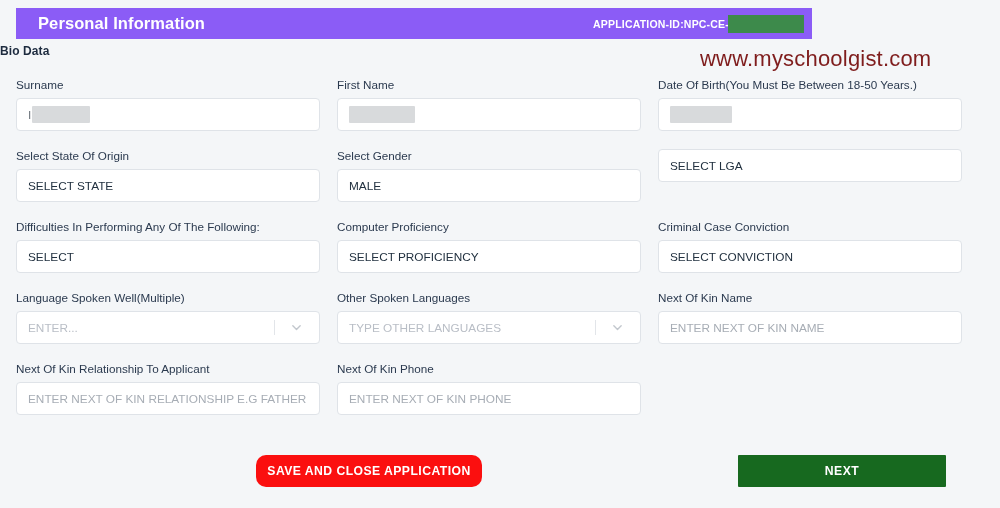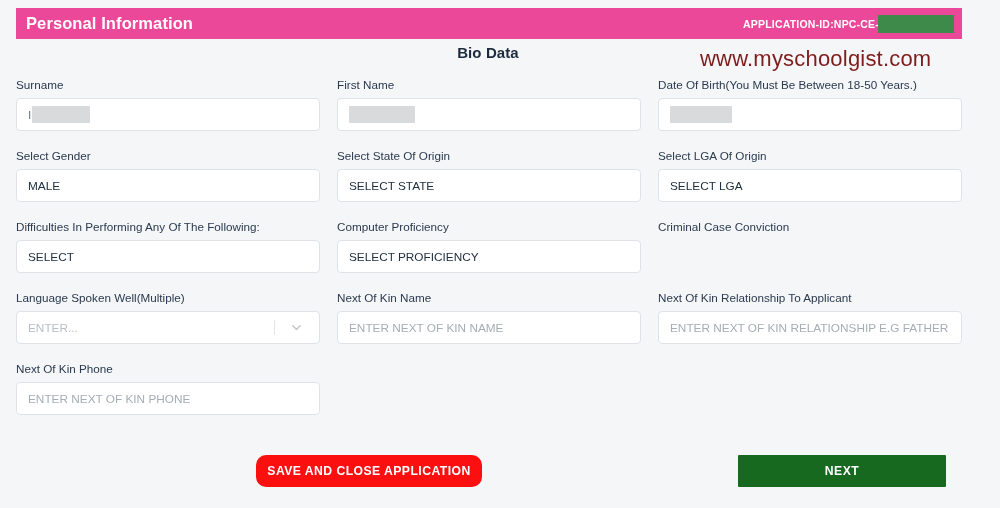--- a/index.html
+++ b/index.html
@@ -13,28 +13,28 @@
     font-family: "Liberation Sans", sans-serif;
     overflow: hidden;
     position: relative;
   }
 
   
   .header-bar {
     position: absolute;
     left: 16px;
     top: 8px;
-    width: 946px;
+    width: 796px;
     height: 31px;
-    background: #ec4899;
+    background: #8b5cf6;
     display: flex;
     align-items: center;
     justify-content: space-between;
     box-sizing: border-box;
-    padding: 0 8px 0 10px;
+    padding: 0 8px 0 22px;
   }
   .header-title {
     color: #ffffff;
     font-size: 16.5px;
     font-weight: bold;
     letter-spacing: 0.1px;
     white-space: nowrap;
   }
   .header-appid-wrap {
     display: flex;
@@ -56,22 +56,21 @@
     vertical-align: middle;
     margin-left: -1px;
   }
 
   
   .section-title {
     position: absolute;
     left: 0;
     top: 44px;
     width: 976px;
-    text-align: center;
-    font-size: 15px;
+    font-size: 12px;
     font-weight: bold;
     color: #1d2b3f;
     letter-spacing: 0.1px;
   }
 
   
   .watermark {
     position: absolute;
     left: 700px;
     top: 46px;
@@ -236,67 +235,83 @@
         <span class="redact" style="width: 66px;"></span>
       </div>
     </div>
     <div class="field">
       <div class="field-label">Date Of Birth(You Must Be Between 18-50 Years.)</div>
       <div class="control">
         <span class="redact" style="width: 62px;"></span>
       </div>
     </div>
     <div class="field">
+      <div class="field-label">Select State Of Origin</div>
+      <div class="control">
+        <span class="control-text">SELECT STATE</span>
+      </div>
+    </div>
+    <div class="field">
       <div class="field-label">Select Gender</div>
       <div class="control">
         <span class="control-text">MALE</span>
       </div>
     </div>
     <div class="field">
-      <div class="field-label">Select State Of Origin</div>
-      <div class="control">
-        <span class="control-text">SELECT STATE</span>
-      </div>
-    </div>
-    <div class="field">
-      <div class="field-label">Select LGA Of Origin</div>
       <div class="control">
         <span class="control-text">SELECT LGA</span>
       </div>
     </div>
     <div class="field">
       <div class="field-label">Difficulties In Performing Any Of The Following:</div>
       <div class="control">
         <span class="control-text">SELECT</span>
       </div>
     </div>
     <div class="field">
       <div class="field-label">Computer Proficiency</div>
       <div class="control">
         <span class="control-text">SELECT PROFICIENCY</span>
       </div>
     </div>
     <div class="field">
       <div class="field-label">Criminal Case Conviction</div>
+      <div class="control">
+        <span class="control-text">SELECT CONVICTION</span>
+      </div>
     </div>
     <div class="field">
       <div class="field-label">Language Spoken Well(Multiple)</div>
       <div class="control">
         <span class="control-text placeholder-dim">ENTER...</span>
         <span class="ms-right">
           <span class="ms-divider"></span>
           <span class="chev">
             <svg viewBox="0 0 12 12" width="11" height="11" aria-hidden="true">
               <path d="M2 4.2 L6 8.2 L10 4.2" fill="none" stroke="currentColor" stroke-width="1.5" stroke-linecap="round" stroke-linejoin="round"></path>
             </svg>
           </span>
         </span>
       </div>
     </div>
     <div class="field">
+      <div class="field-label">Other Spoken Languages</div>
+      <div class="control">
+        <span class="control-text placeholder-dim">TYPE OTHER LANGUAGES</span>
+        <span class="ms-right">
+          <span class="ms-divider"></span>
+          <span class="chev">
+            <svg viewBox="0 0 12 12" width="11" height="11" aria-hidden="true">
+              <path d="M2 4.2 L6 8.2 L10 4.2" fill="none" stroke="currentColor" stroke-width="1.5" stroke-linecap="round" stroke-linejoin="round"></path>
+            </svg>
+          </span>
+        </span>
+      </div>
+    </div>
+    <div class="field">
       <div class="field-label">Next Of Kin Name</div>
       <div class="control">
         <span class="control-text placeholder">ENTER NEXT OF KIN NAME</span>
       </div>
     </div>
     <div class="field">
       <div class="field-label">Next Of Kin Relationship To Applicant</div>
       <div class="control">
         <span class="control-text placeholder">ENTER NEXT OF KIN RELATIONSHIP E.G FATHER</span>
       </div>

